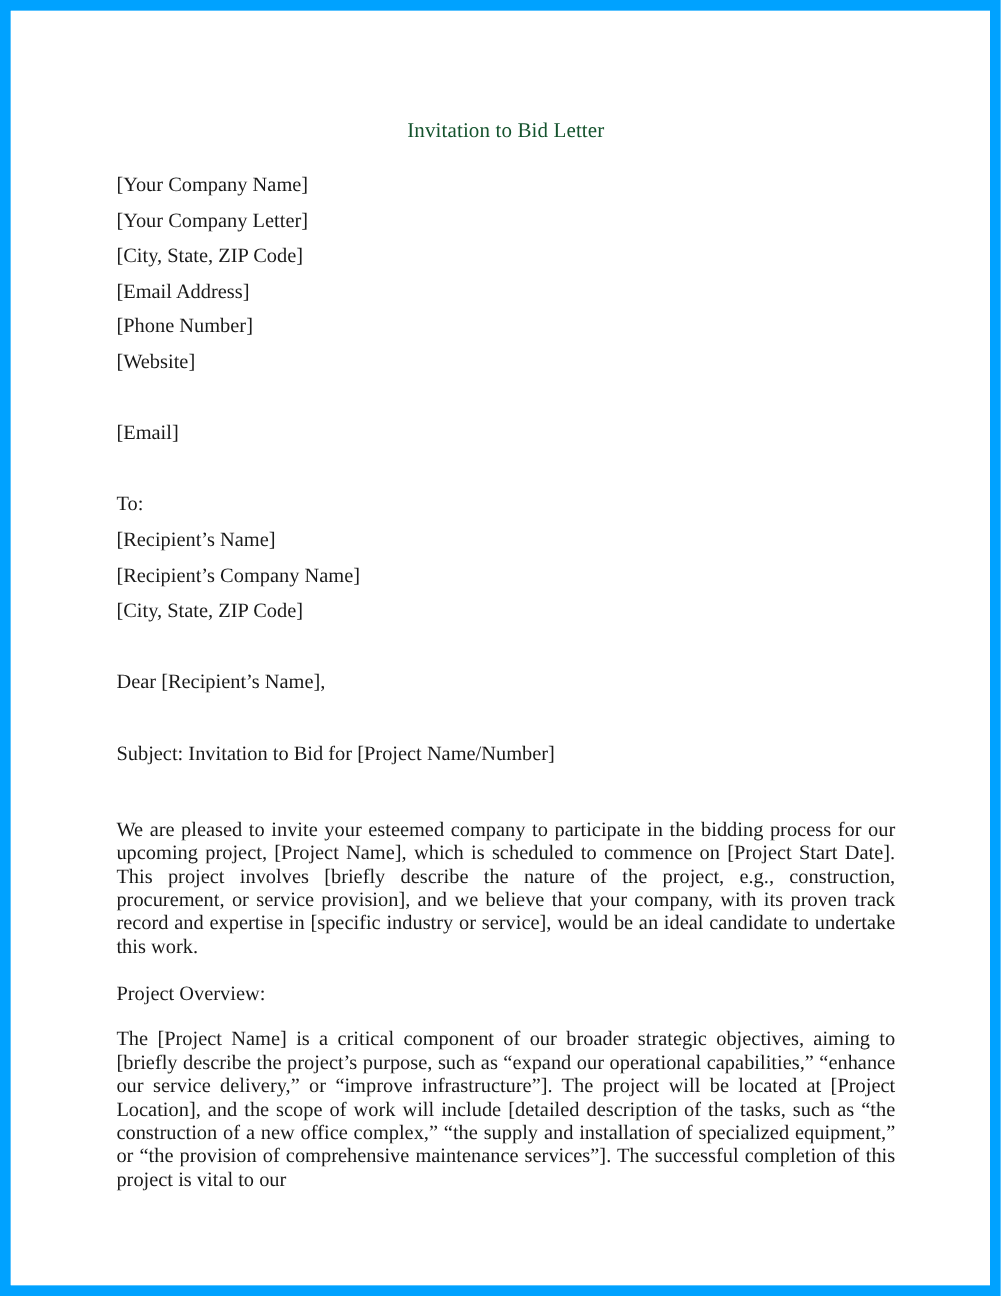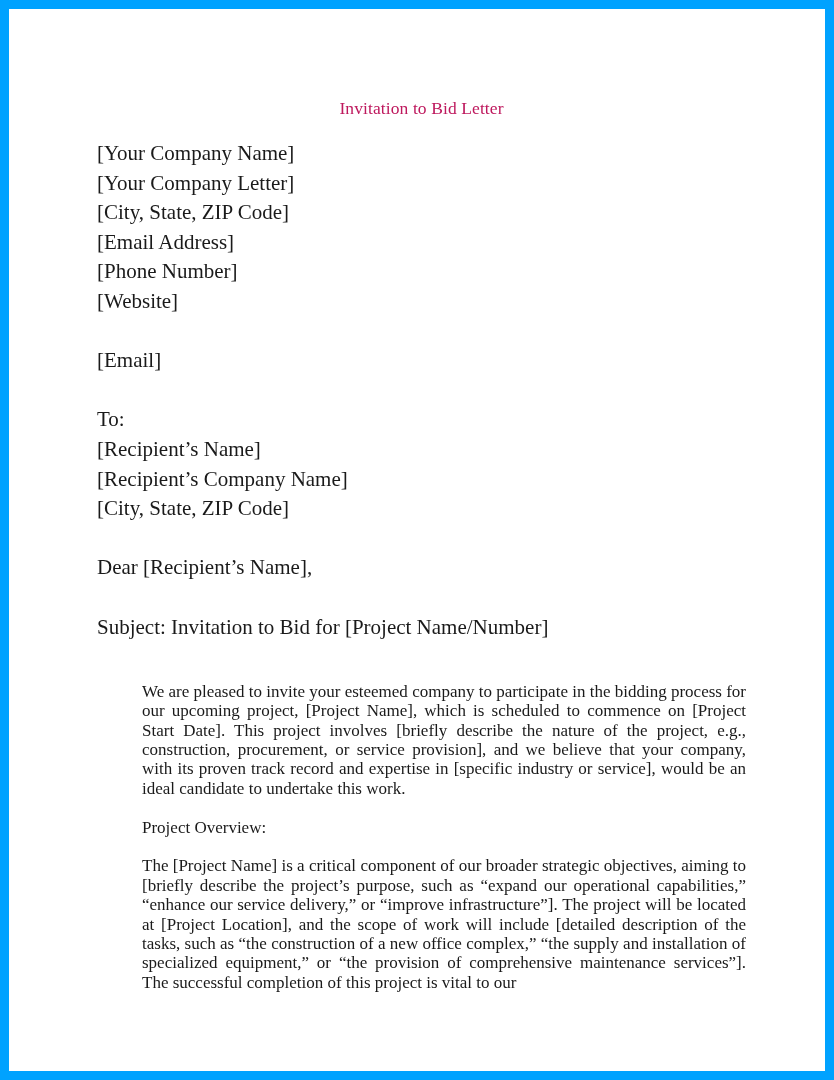--- a/index.html
+++ b/index.html
@@ -33,27 +33,27 @@
     width: 816px;
     height: 1062px;
     background: #ffffff;
     padding: 88px 79px 0 88px;
   }
 
   .doc-title {
     text-align: center;
     font-size: 17.5px;
     line-height: 22px;
-    color: #be185d;
+    color: #14532d;
     margin: 0 0 20px 0;
     letter-spacing: 0.1px;
   }
 
   .line {
-    font-size: 21px;
+    font-size: 17px;
     line-height: 29.6px;
     color: #1a1a1a;
     margin: 0;
     white-space: pre-wrap;
   }
 
   .spacer-line {
     height: 29.6px;
   }
 
@@ -65,21 +65,20 @@
     text-align: justify;
     text-justify: inter-word;
   }
 
   .para-gap {
     height: 19.4px;
   }
 
   #body-region {
     margin-top: 10px;
-    margin-left: 45px;
   }
 </style>
 </head>
 <body>
 
 <div id="page-frame">
   <div id="letter-sheet">
 
     <div class="doc-title">Invitation to Bid Letter</div>
 

